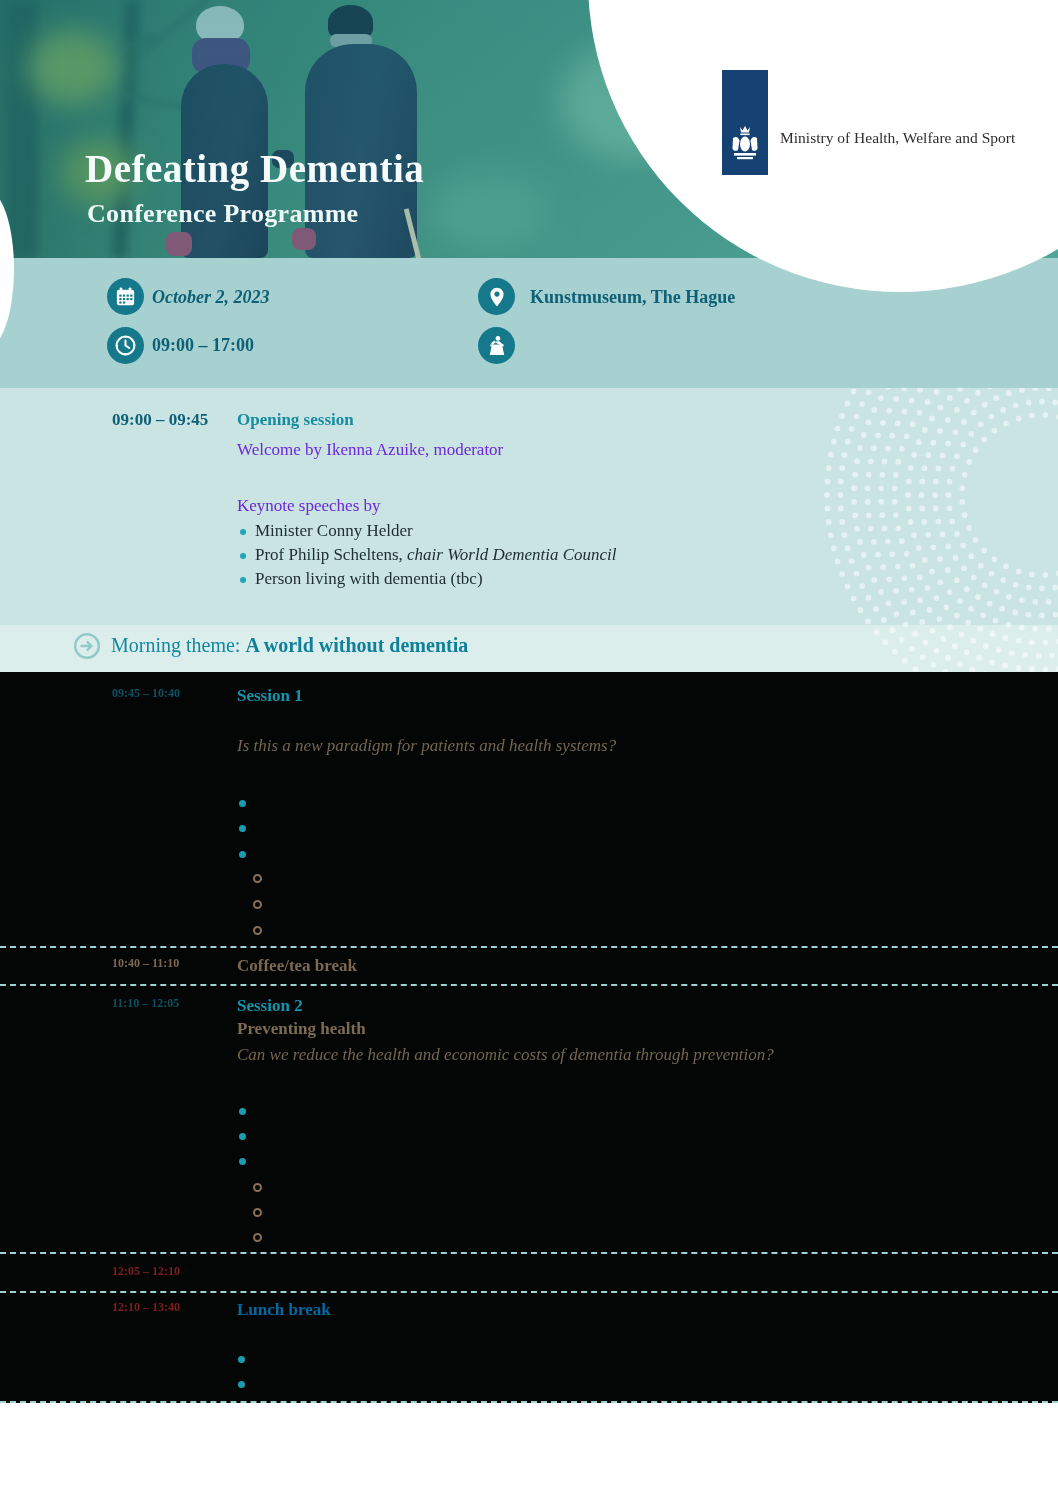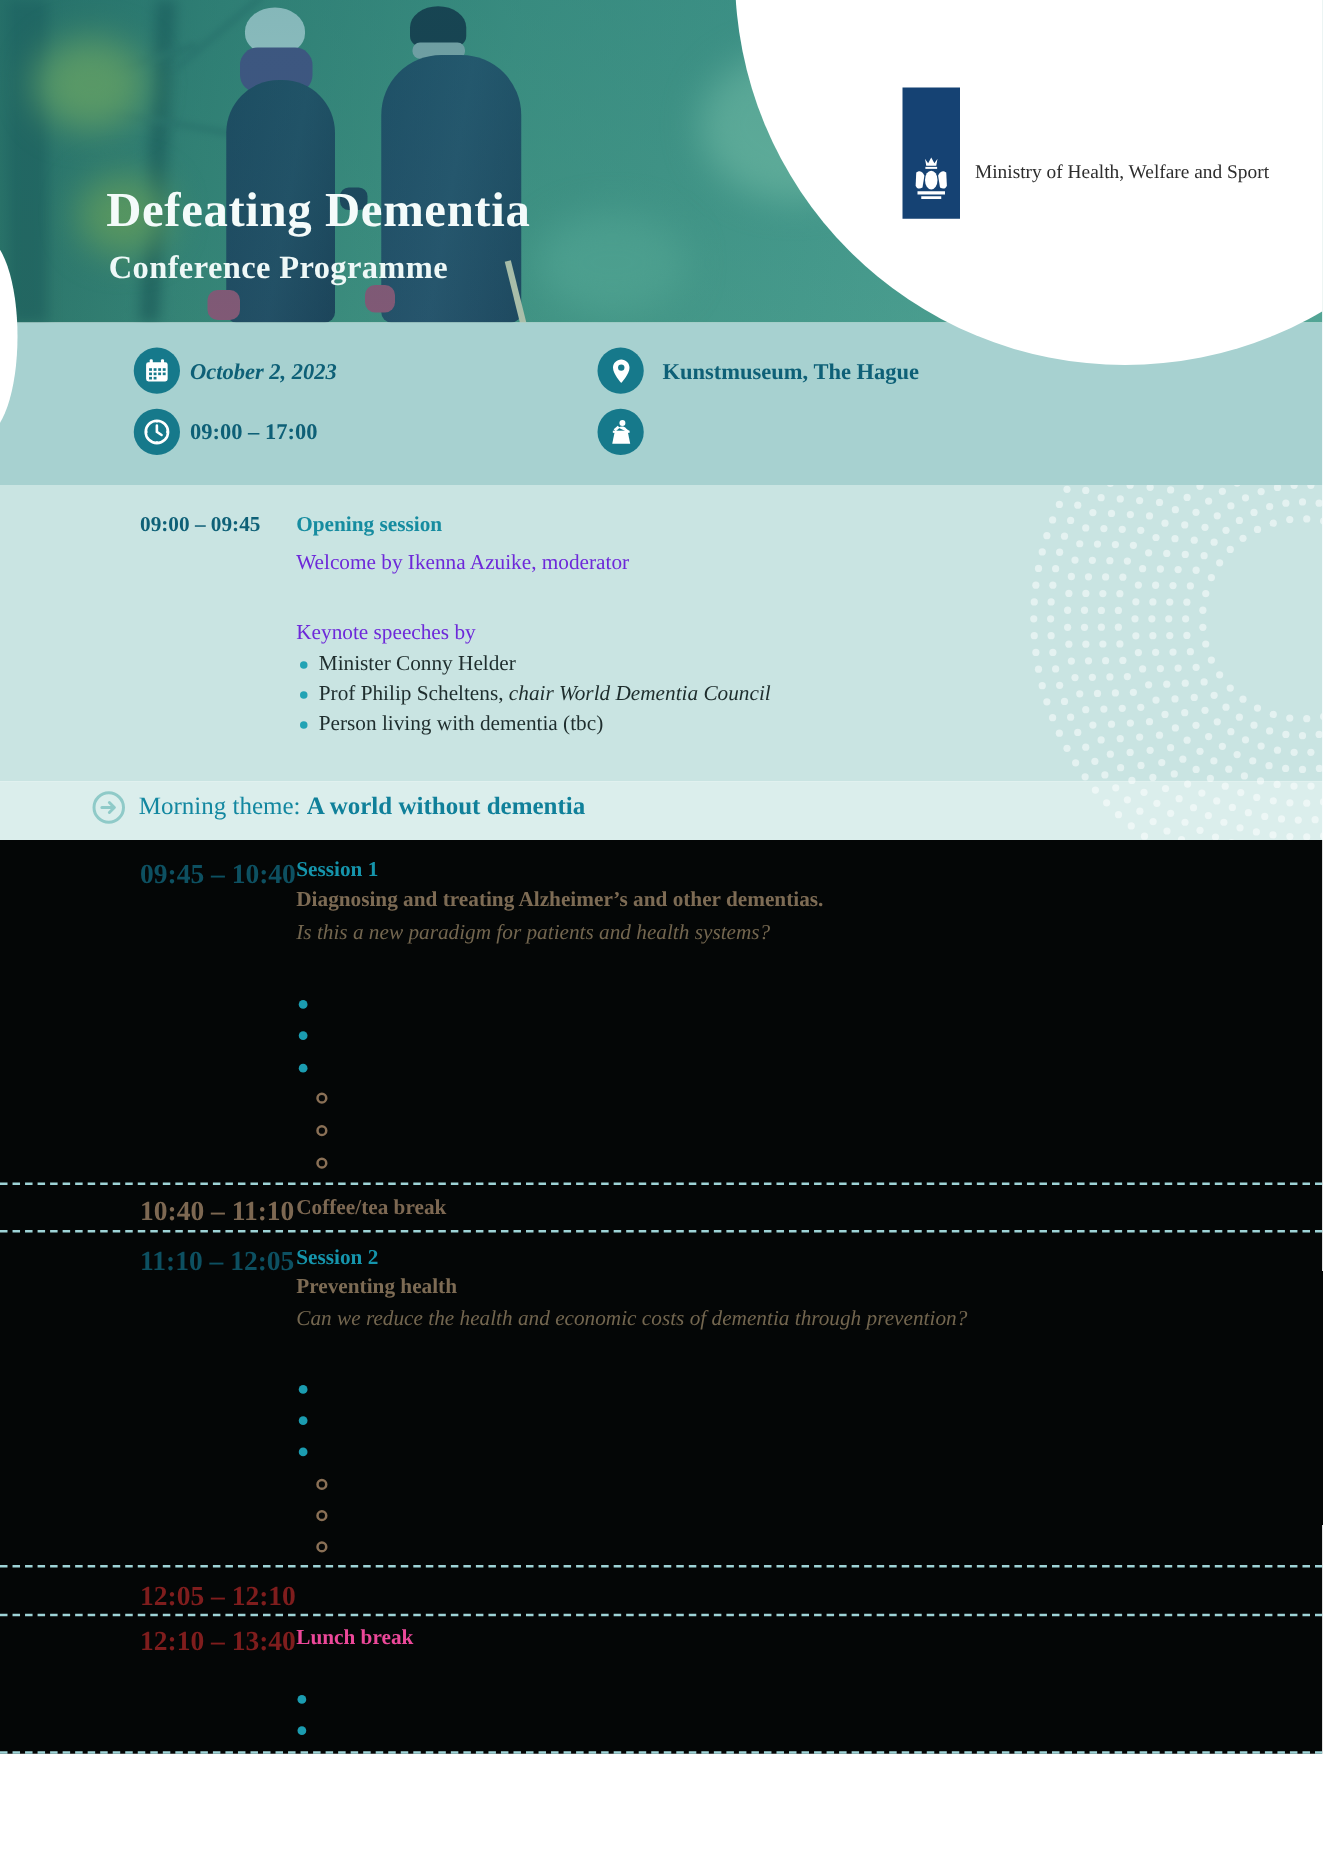--- a/index.html
+++ b/index.html
@@ -41,27 +41,27 @@
   .bullet-dot-open{position:absolute;left:240px;width:6px;height:6px;border-radius:50%;background:#22a3b4;}
   .btxt{position:absolute;left:255px;font-size:17px;color:#1e2d2d;}
 
   
   .band-label{position:absolute;left:111px;top:634px;font-size:20px;color:#1287a0;}
   .band-label b{color:#10809a;}
   .band-icon{position:absolute;left:73px;top:632px;}
 
   
   .sec-dark{position:absolute;left:0;top:672px;width:1058px;height:731px;background:#040606;}
-  .d-time{position:absolute;left:112px;font-size:22px;font-weight:bold;color:#0d5061;}
+  .d-time{position:absolute;left:112px;font-size:12px;font-weight:bold;color:#0d5061;}
   .d-label{position:absolute;left:237px;font-size:17px;font-weight:bold;color:#1594ab;}
   .d-brown-b{position:absolute;left:237px;font-size:17px;font-weight:bold;color:#7d6b54;}
   .d-brown-i{position:absolute;left:237px;font-size:17px;font-style:italic;color:#73664f;}
   .d-coffee{color:#7d6852;}
   .d-teal2{color:#7f1d1d;}
-  .d-teal3{color:#ec4899;}
+  .d-teal3{color:#0369a1;}
   .dash{position:absolute;left:0;width:1058px;border-top:2px dashed #9ed3d6;height:0;}
   .mk-dot{position:absolute;width:7px;height:7px;border-radius:50%;background:#1b9cb0;}
   .mk-ring{position:absolute;width:9px;height:9px;border-radius:50%;border:2.5px solid #8a7056;box-sizing:border-box;background:transparent;}
 </style>
 </head>
 <body>
 
 <div class="page">
 
   <div class="top-wrap">
@@ -484,21 +484,20 @@
     <path d="M8.5 14 h9.5 M14.5 10 L18.5 14 L14.5 18" fill="none" stroke="#8fcac8" stroke-width="2.4" stroke-linecap="round" stroke-linejoin="round"></path>
   </svg>
   <div class="band-label">
     <span>Morning theme: </span><b>A world without dementia</b>
   </div>
 
   <div class="sec-dark"></div>
 
   <div class="d-time" style="top:686px;">09:45 – 10:40</div>
   <div class="d-label" style="top:686px;">Session 1</div>
-  <div class="d-brown-b" style="top:710px;">Diagnosing and treating Alzheimer’s and other dementias.</div>
   <div class="d-brown-i" style="top:736px;">Is this a new paradigm for patients and health systems?</div>
 
   <div class="mk-dot" style="left:239px;top:800px;"></div>
   <div class="mk-dot" style="left:239px;top:825px;"></div>
   <div class="mk-dot" style="left:239px;top:851px;"></div>
   <div class="mk-ring" style="left:253px;top:874px;"></div>
   <div class="mk-ring" style="left:253px;top:900px;"></div>
   <div class="mk-ring" style="left:253px;top:926px;"></div>
 
   <div class="dash" style="top:946px;"></div>

